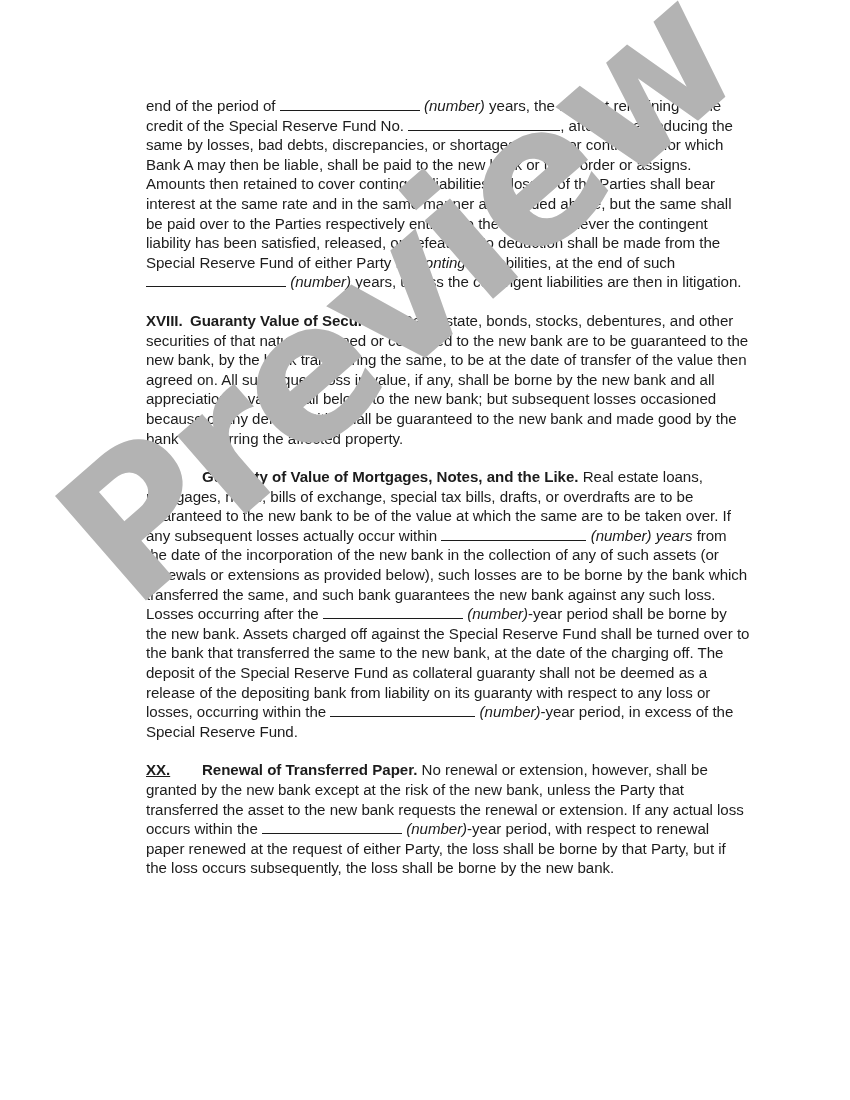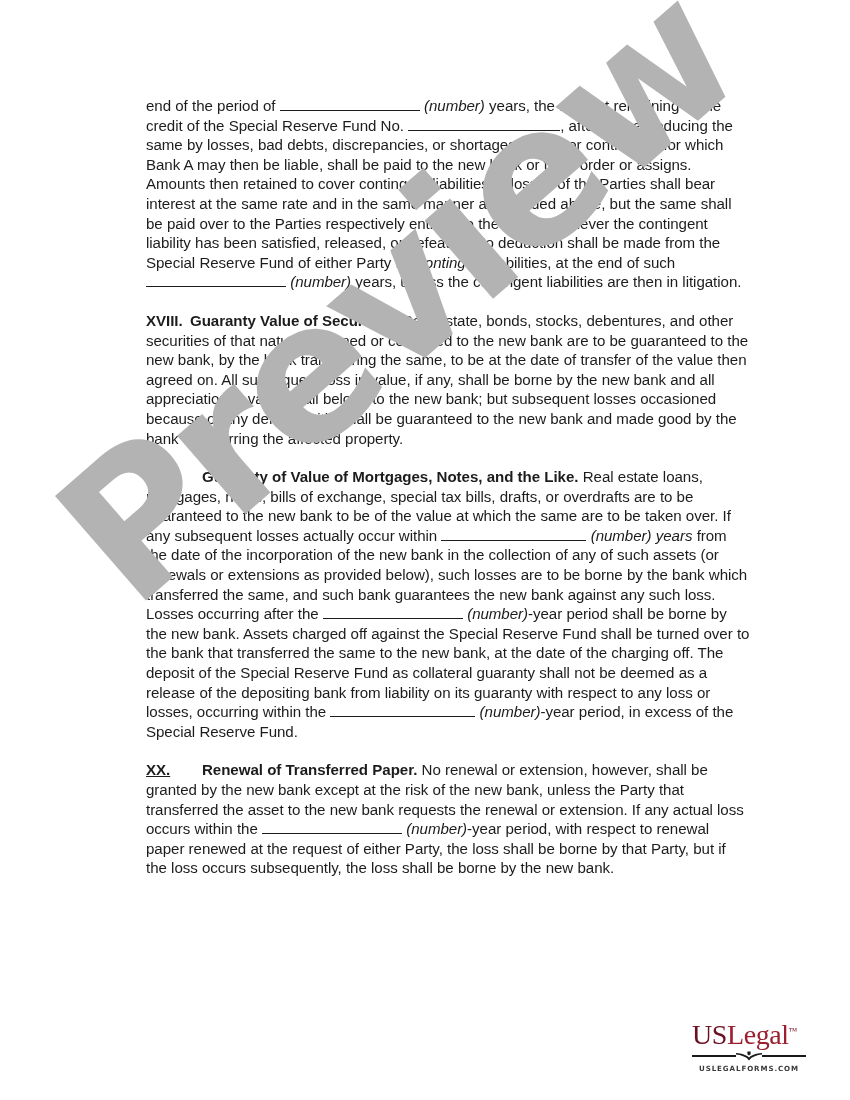--- a/index.html
+++ b/index.html
@@ -161,28 +161,14 @@
     <p class="para">
       <b class="sec-num-xix">XIX.</b><b>Guaranty of Value of Mortgages, Notes, and the Like.</b><span> Real estate loans, mortgages, notes, bills of exchange, special tax bills, drafts, or overdrafts are to be guaranteed to the new bank to be of the value at which the same are to be taken over. If any subsequent losses actually occur within </span><span class="blank w145"></span><i> (number) years</i><span> from the date of the incorporation of the new bank in the collection of any of such assets (or renewals or extensions as provided below), such losses are to be borne by the bank which transferred the same, and such bank guarantees the new bank against any such loss. Losses occurring after the </span><span class="blank w140"></span><i> (number)</i><span>-year period shall be borne by the new bank. Assets charged off against the Special Reserve Fund shall be turned over to the bank that transferred the same to the new bank, at the date of the charging off. The deposit of the Special Reserve Fund as collateral guaranty shall not be deemed as a release of the depositing bank from liability on its guaranty with respect to any loss or losses, occurring within the </span><span class="blank w145"></span><i> (number)</i><span>-year period, in excess of the Special Reserve Fund.</span>
     </p>
 
     <p class="para">
       <b class="sec-num-xx">XX.</b><b>Renewal of Transferred Paper.</b><span> No renewal or extension, however, shall be granted by the new bank except at the risk of the new bank, unless the Party that transferred the asset to the new bank requests the renewal or extension. If any actual loss occurs within the </span><span class="blank w140"></span><i> (number)</i><span>-year period, with respect to renewal paper renewed at the request of either Party, the loss shall be borne by that Party, but if the loss occurs subsequently, the loss shall be borne by the new bank.</span>
     </p>
 
   </div>
 
-  <div class="logo">
-    <div class="logo-wordmark">
-      <span class="logo-us">US</span><span class="logo-legal">Legal</span><span class="logo-tm">™</span>
-    </div>
-    <div class="logo-rule">
-      <span class="bar-l"></span>
-      <span class="bar-r"></span>
-      <svg class="wing" viewBox="0 0 26 11">
-        <path d="M0 2 C6 2.4 9 4 11.6 5.2 L13 6.4 L14.4 5.2 C17 4 20 2.4 26 2 L26 3.4 C20.5 4 17.6 5.4 15.2 7 L13 9.6 L10.8 7 C8.4 5.4 5.5 4 0 3.4 Z" fill="#1a1a1a"></path>
-        <path d="M11.4 0.4 L14.6 0.4 L14.6 3.2 L13 4.6 L11.4 3.2 Z" fill="#1a1a1a"></path>
-      </svg>
-    </div>
-    <div class="logo-tagline">USLEGALFORMS.COM</div>
-  </div>
 
 </div>
 
 </body></html>

